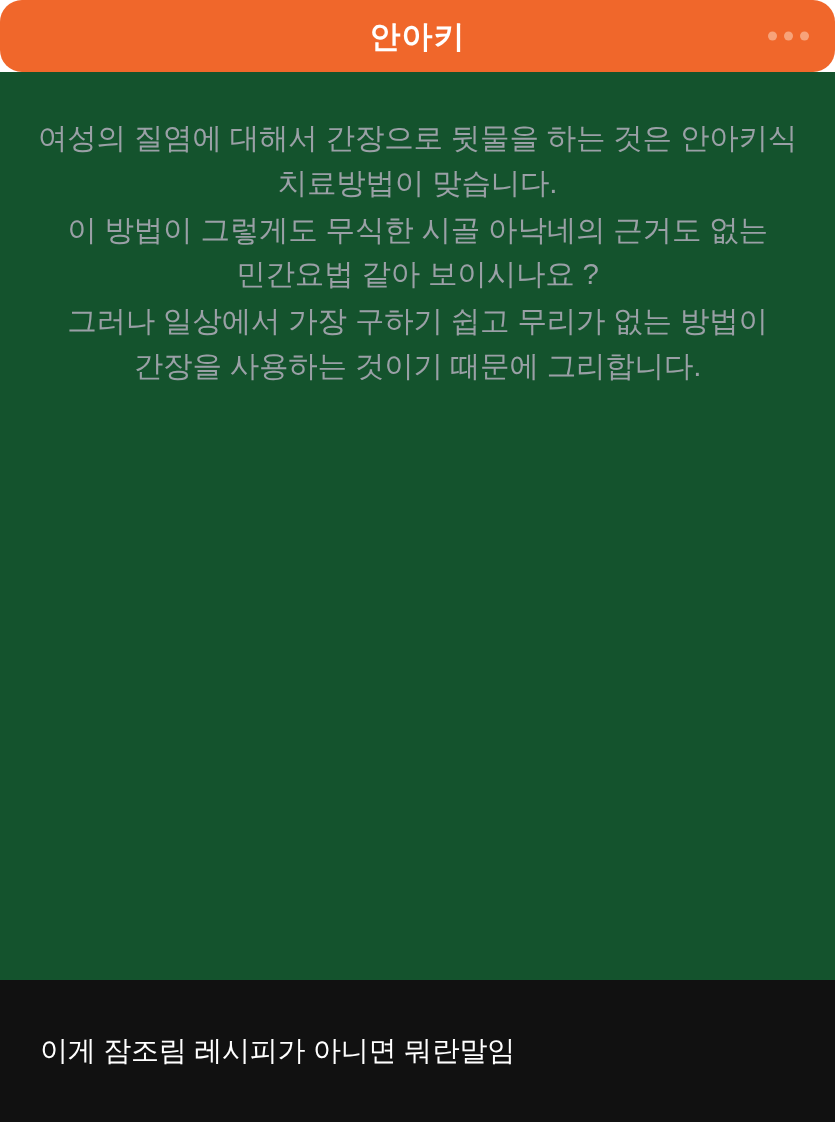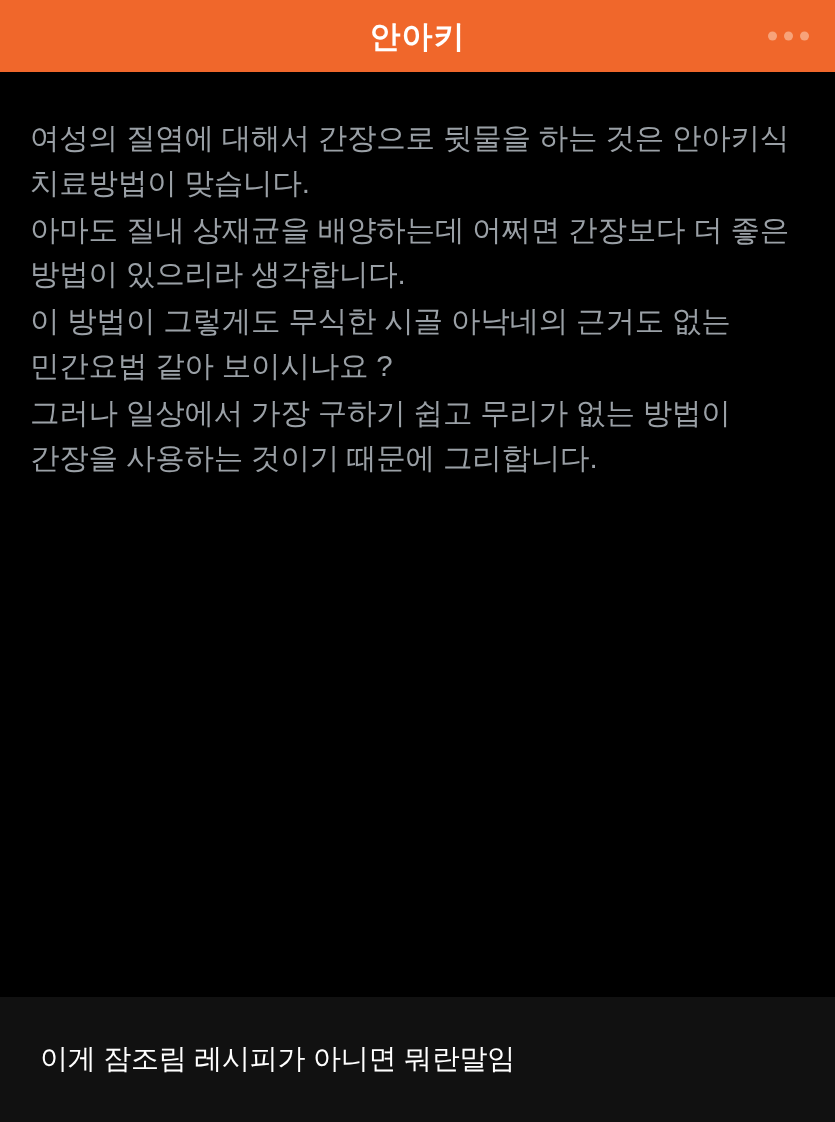--- a/index.html
+++ b/index.html
@@ -23,20 +23,21 @@
   }
   
   .topbar {
     position: relative;
     height: 72px;
     background: #f0672b;
     display: flex;
     align-items: center;
     justify-content: center;
     flex: none;
+    border-radius: 22px;
   }
   .topbar-title {
     color: #ffffff;
     font-size: 31px;
     font-weight: bold;
     letter-spacing: 1px;
     line-height: 1;
     user-select: none;
   }
   .topbar-menu {
@@ -51,36 +52,37 @@
   .topbar-menu .dot {
     width: 9px;
     height: 9px;
     border-radius: 50%;
     background: #f7a37a;
   }
   
   .content {
     flex: 1 1 auto;
     padding: 44px 30px 0 30px;
-    background: #000000;
+    background: #14532d;
     overflow: hidden;
+    text-align: center;
   }
   .paragraph {
     color: #9aa0a6;
     font-size: 29.5px;
     line-height: 1.52;
     letter-spacing: -0.2px;
     margin: 0 0 2px 0;
     word-break: keep-all;
     white-space: pre-wrap;
   }
   
   .caption-bar {
     flex: none;
-    height: 125px;
+    height: 142px;
     background: #111111;
     display: flex;
     align-items: center;
     padding: 0 40px;
   }
   .caption-text {
     color: #ffffff;
     font-size: 28px;
     letter-spacing: -0.2px;
     line-height: 1.3;
@@ -95,21 +97,20 @@
     <div class="topbar-title">안아키</div>
     <div class="topbar-menu">
       <span class="dot"></span>
       <span class="dot"></span>
       <span class="dot"></span>
     </div>
   </div>
 
   <div class="content">
     <p class="paragraph">여성의 질염에 대해서 간장으로 뒷물을 하는 것은 안아키식 치료방법이 맞습니다.</p>
-    <p class="paragraph">아마도 질내 상재균을 배양하는데 어쩌면 간장보다 더 좋은 방법이 있으리라 생각합니다.</p>
     <p class="paragraph">이 방법이 그렇게도 무식한 시골 아낙네의 근거도 없는 민간요법 같아 보이시나요 ?</p>
     <p class="paragraph">그러나 일상에서 가장 구하기 쉽고 무리가 없는 방법이 간장을 사용하는 것이기 때문에 그리합니다.</p>
   </div>
 
   <div class="caption-bar">
     <div class="caption-text">이게 잠조림 레시피가 아니면 뭐란말임</div>
   </div>
 
 </div>
 

